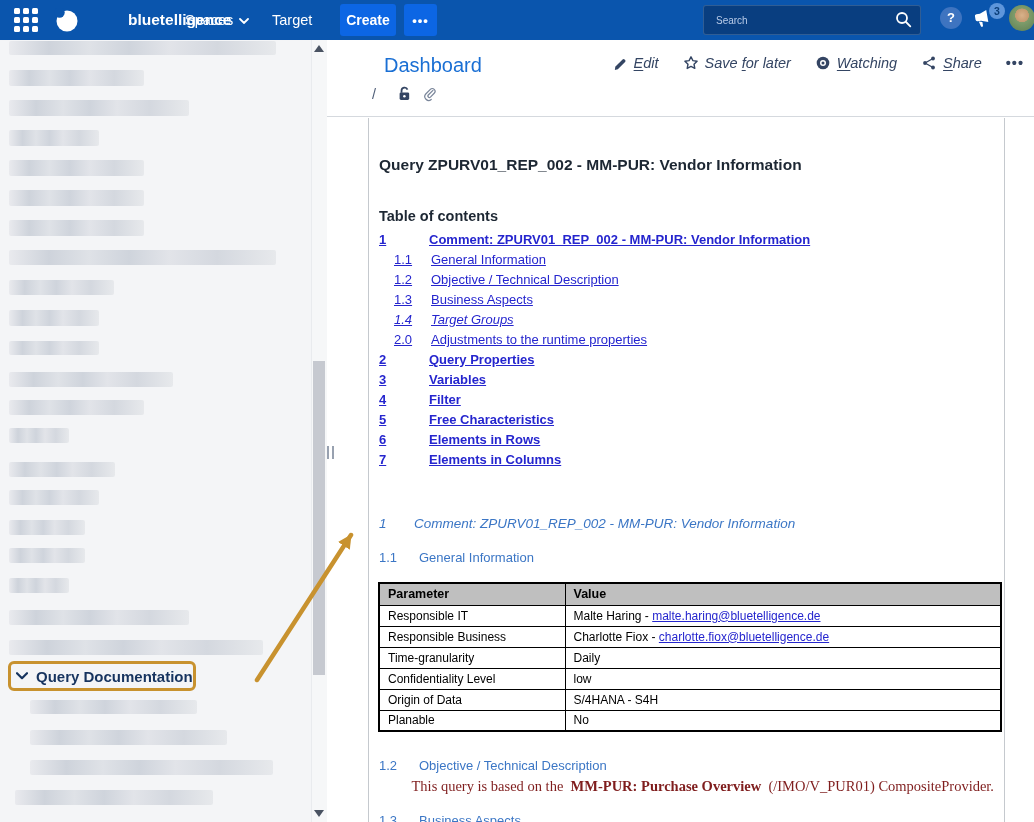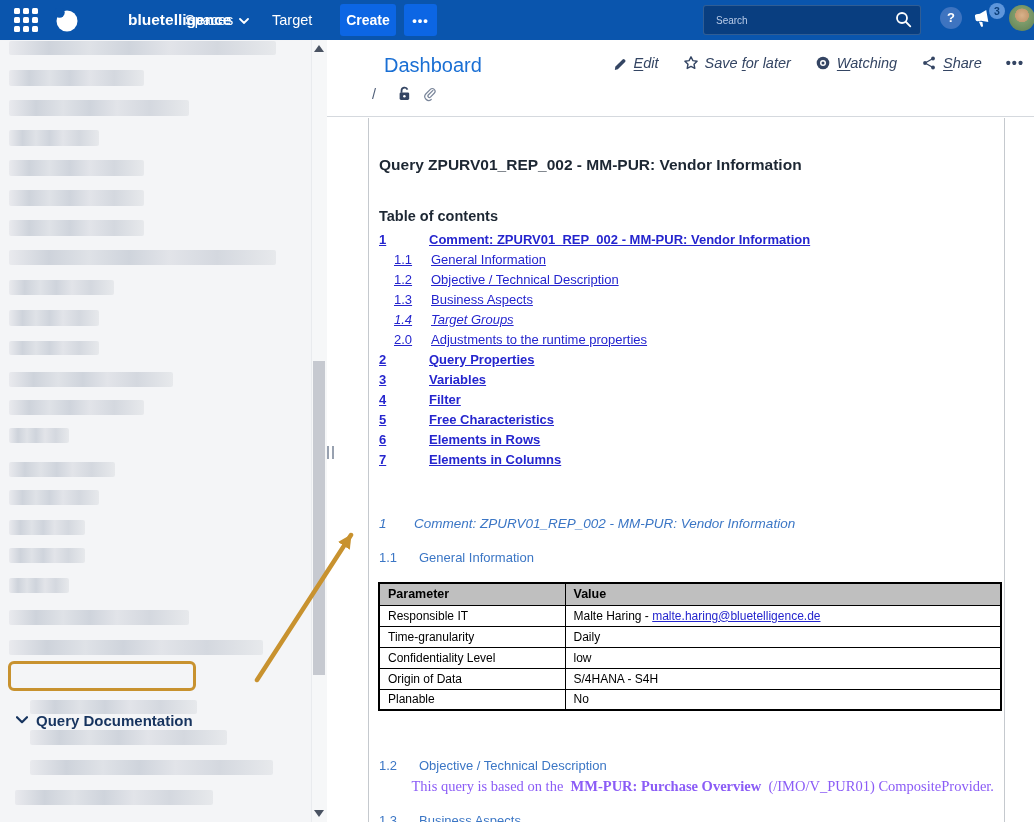--- a/index.html
+++ b/index.html
@@ -36,21 +36,21 @@
   .help-circle{left:940px;top:7px;width:22px;height:22px;border-radius:50%;background:#3E74C0;color:#fff;font-weight:bold;font-size:13px;text-align:center;line-height:22px;cursor:pointer;}
   .bell-wrap{left:972px;top:8px;width:26px;height:26px;cursor:pointer;}
   .badge{position:absolute;top:-5px;right:-7px;width:16px;height:16px;border-radius:50%;background:var(--badge-bg);color:var(--badge-text);font-size:10.5px;font-weight:bold;text-align:center;line-height:16px;}
   .avatar{left:1009px;top:5px;width:26px;height:26px;border-radius:50%;cursor:pointer;
     background:radial-gradient(circle at 50% 40%, #D8B28A 0%, #C59A70 33%, #7E9C6B 35%, #5C7D52 100%);}
 
   
   .sidebar{position:absolute;left:0;top:40px;width:327px;height:782px;background:var(--sidebar-bg);}
   .skel{position:absolute;border-radius:2px;cursor:pointer;
     background:linear-gradient(90deg,#e9eaee 0%,#ced3db 15%,#dfe2e7 30%,#cfd4dc 45%,#e2e4e9 60%,#d4d8df 78%,#e7e9ec 100%);}
-  .qd-item{position:absolute;left:16px;top:622px;height:28px;display:flex;align-items:center;cursor:pointer;margin-top:44px;}
+  .qd-item{position:absolute;left:16px;top:622px;height:28px;display:flex;align-items:center;cursor:pointer;}
   .qd-item .lbl{color:#17345F;font-weight:bold;font-size:15px;margin-left:8px;white-space:nowrap;}
   .sb-track{position:absolute;left:311px;top:0;width:16px;height:782px;background:#F6F7F8;border-left:1px solid #E9EBEE;}
   .sb-thumb{position:absolute;left:313px;top:321px;width:12px;height:314px;background:#C6C9D0;}
   .sb-up,.sb-down{position:absolute;left:314px;width:0;height:0;border-left:5px solid transparent;border-right:5px solid transparent;cursor:pointer;}
   .sb-up{top:5px;border-bottom:7px solid #4A5362;}
   .sb-down{top:770px;border-top:7px solid #4A5362;}
   .grip{position:absolute;left:327px;top:446px;width:7px;height:13px;border-left:2px solid #98A1B0;border-right:2px solid #98A1B0;cursor:col-resize;}
 
   
   .crumb1{position:absolute;left:384px;top:54px;font-size:20px;}
@@ -78,21 +78,21 @@
   .sec{position:absolute;left:10px;width:600px;color:var(--heading-blue);font-size:13px;}
   .sec .sec-num{position:absolute;left:0;}
   .sec .sec-title{position:absolute;left:40px;}
   .sec.italic{font-style:italic;font-size:13.5px;}
   .sec.italic .sec-title{left:35px;}
   #info-table{position:absolute;left:9px;top:456px;width:624px;border-collapse:collapse;border:2px solid #000;table-layout:fixed;font-size:12px;color:#000;margin-top:8px;}
   #info-table th,#info-table td{border:1px solid #000;text-align:left;padding:0 6px 0 8px;font-weight:normal;overflow:hidden;white-space:nowrap;}
   #info-table th{background:var(--table-header-bg);height:22px;font-weight:bold;font-size:12.5px;}
   #info-table td{height:21px;}
   #info-table a{color:var(--doc-link);text-decoration:underline;cursor:pointer;}
-  .para{left:10px;top:660px;width:615px;font-family:"Liberation Serif","DejaVu Serif",serif;font-size:14.5px;color:#8b5cf6;}
+  .para{left:10px;top:660px;width:615px;font-family:"Liberation Serif","DejaVu Serif",serif;font-size:14.5px;color:#7f1d1d;}
   .para b{font-family:inherit;}
 
   
   .anno-box{position:absolute;left:8px;top:661px;width:188px;height:30px;border:3px solid var(--gold);border-radius:6px;z-index:40;pointer-events:none;}
   .anno-svg{position:absolute;left:0;top:0;z-index:41;pointer-events:none;}
 </style>
 </head>
 <body>
 
 <div class="page">
@@ -302,20 +302,24 @@
       <tbody id="info-table-body">
           <tr>
             <th>Parameter</th>
             <th>Value</th>
           </tr>
           <tr>
             <td>Responsible IT</td>
             <td>Malte Haring - <a>malte.haring@bluetelligence.de</a></td>
           </tr>
           <tr>
+            <td>Responsible Business</td>
+            <td>Charlotte Fiox - <a>charlotte.fiox@bluetelligence.de</a></td>
+          </tr>
+          <tr>
             <td>Time-granularity</td>
             <td>Daily</td>
           </tr>
           <tr>
             <td>Confidentiality Level</td>
             <td>low</td>
           </tr>
           <tr>
             <td>Origin of Data</td>
             <td>S/4HANA - S4H</td>

